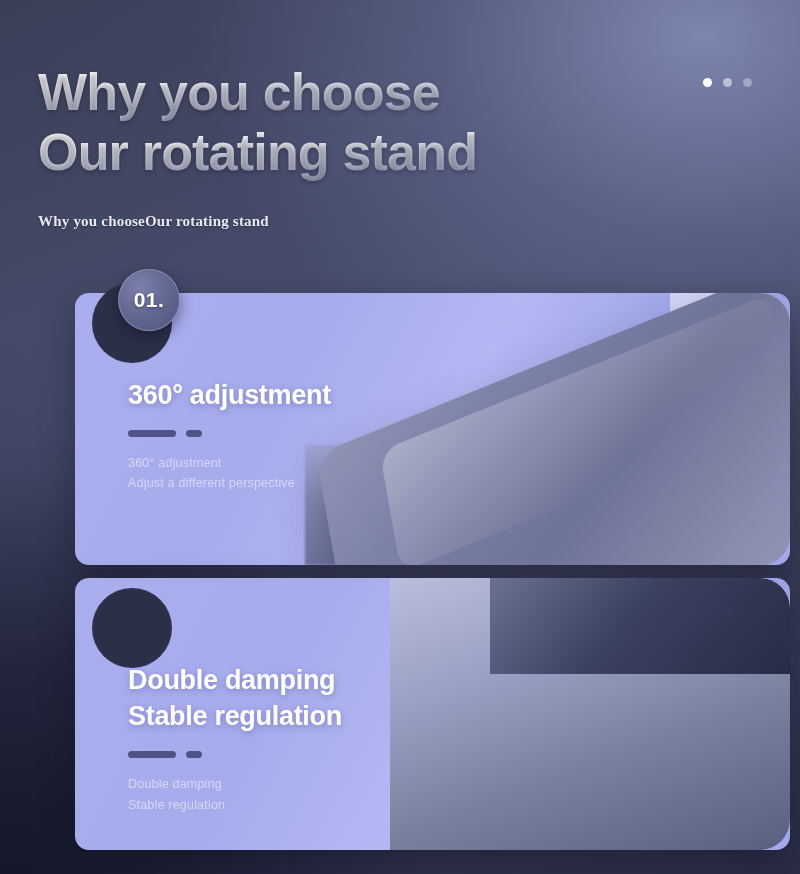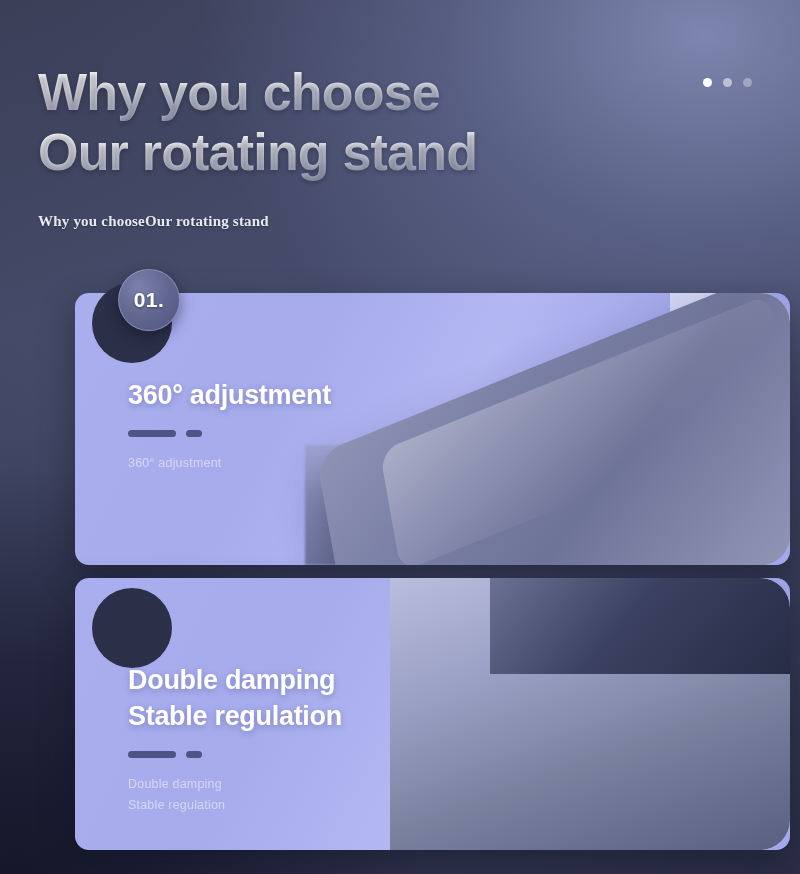--- a/index.html
+++ b/index.html
@@ -225,20 +225,21 @@
     </div>
 
     <div class="card-text">
       <div class="card-title">360° adjustment</div>
       <div class="dashes">
         <span class="dash-long"></span>
         <span class="dash-short"></span>
       </div>
       <div class="card-sub">
         <div>360° adjustment</div>
+        <div>Adjust a different perspective</div>
       </div>
     </div>
   </div>
   <div class="notch-cut" style="top:283px;"></div>
   <div class="badge" id="badge-1">
     <span class="badge-label">01.</span>
   </div>
 
   <div class="card" id="card-2">
 

